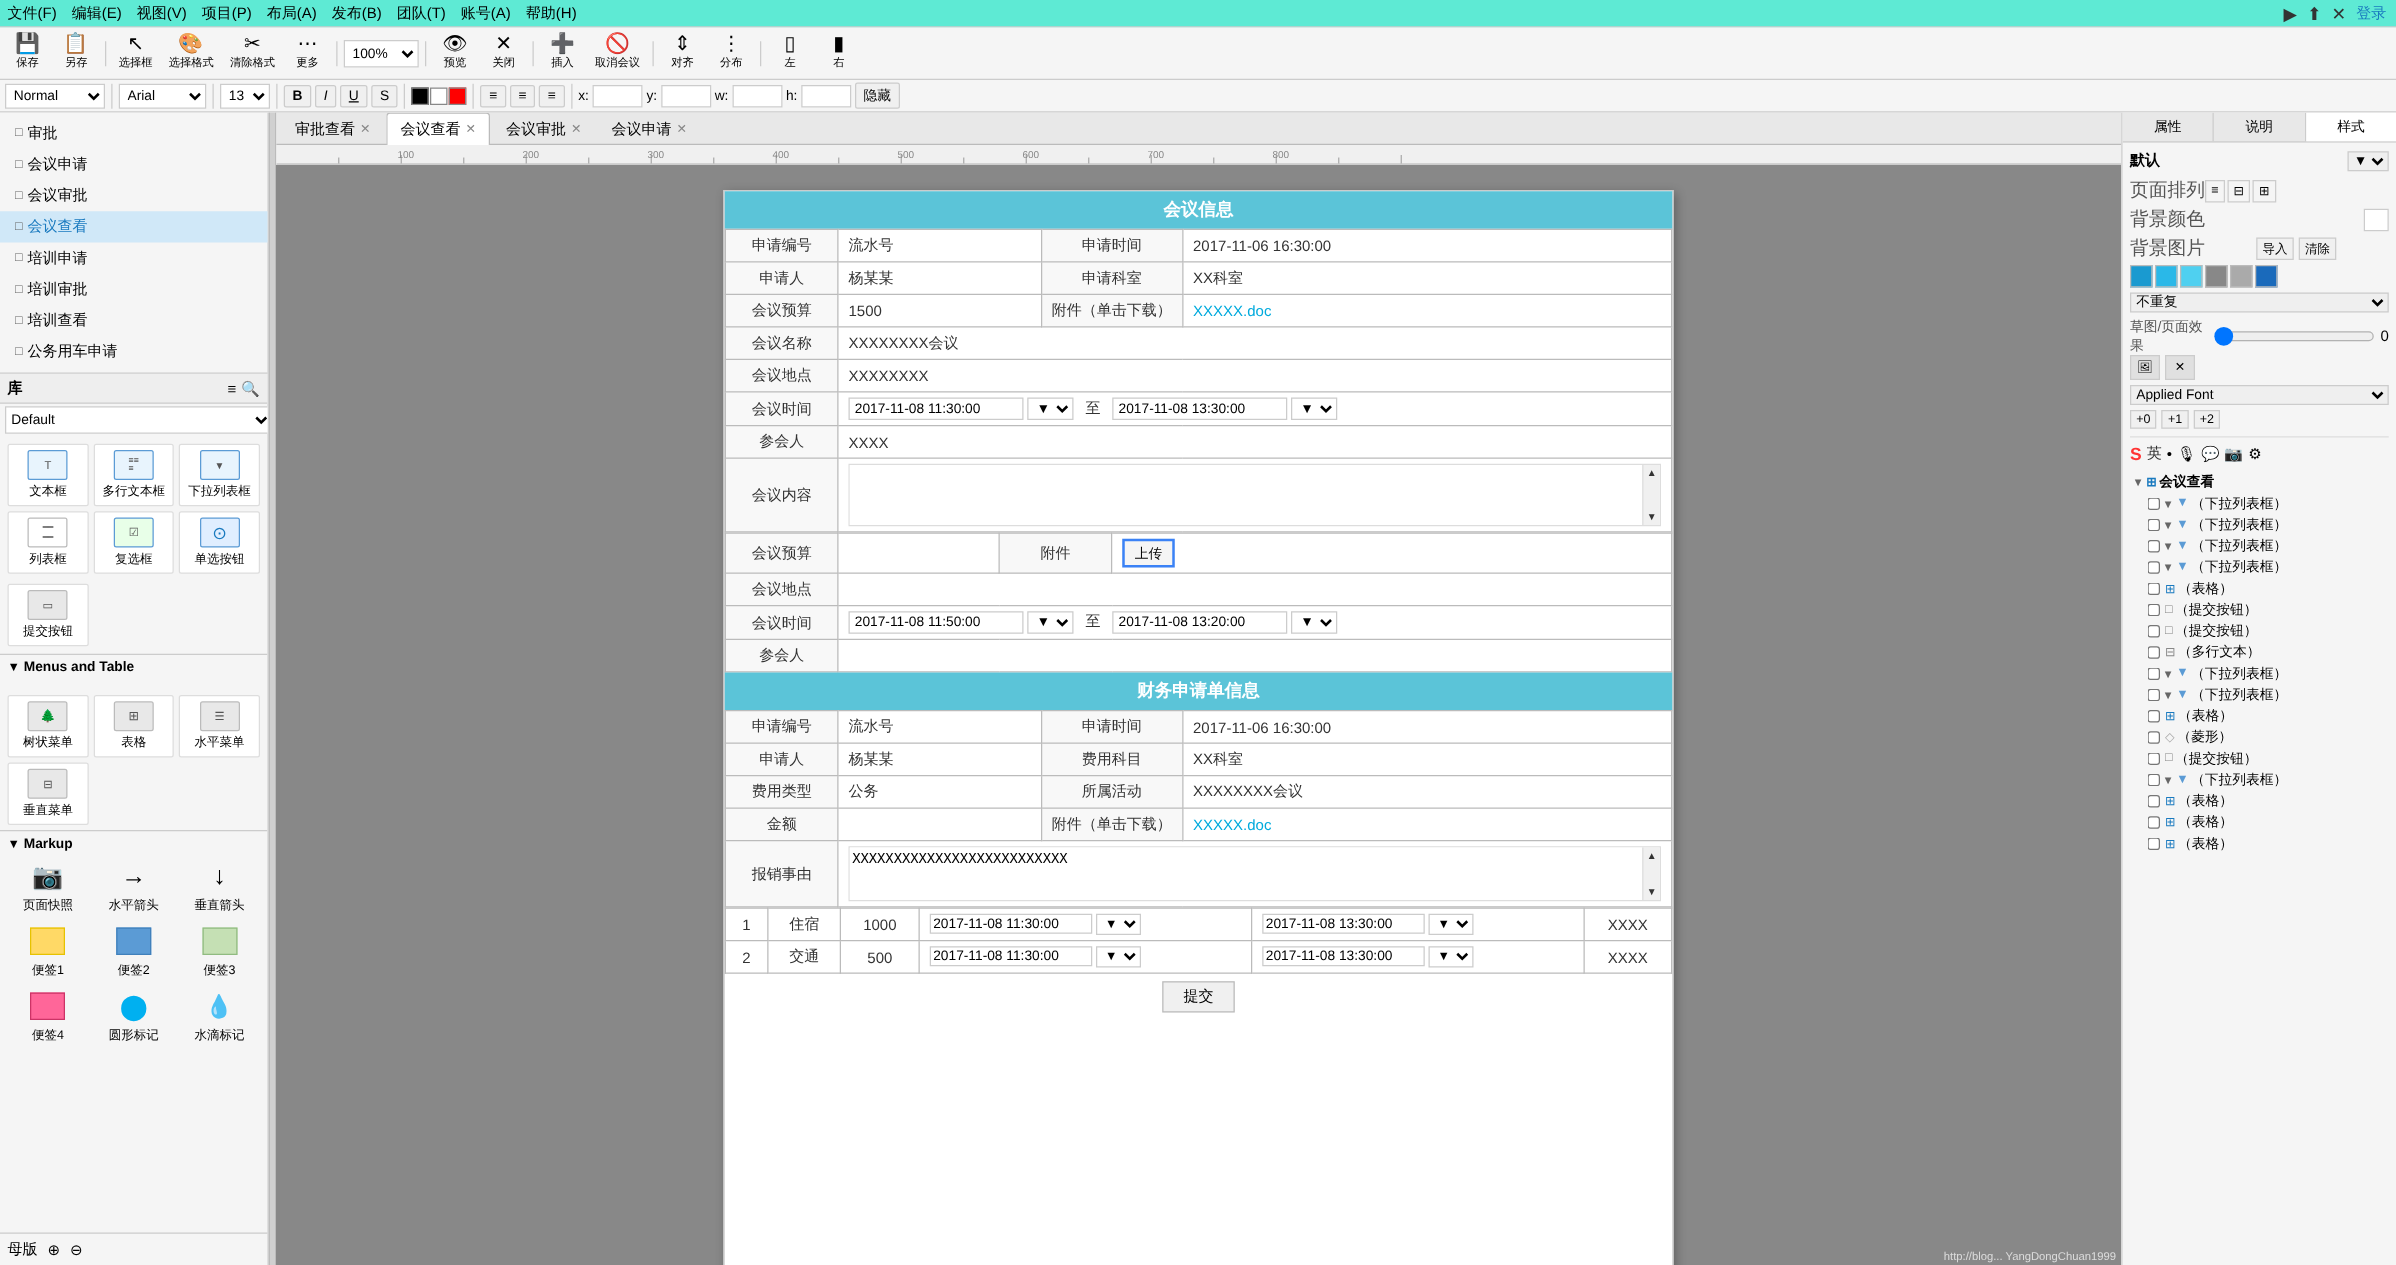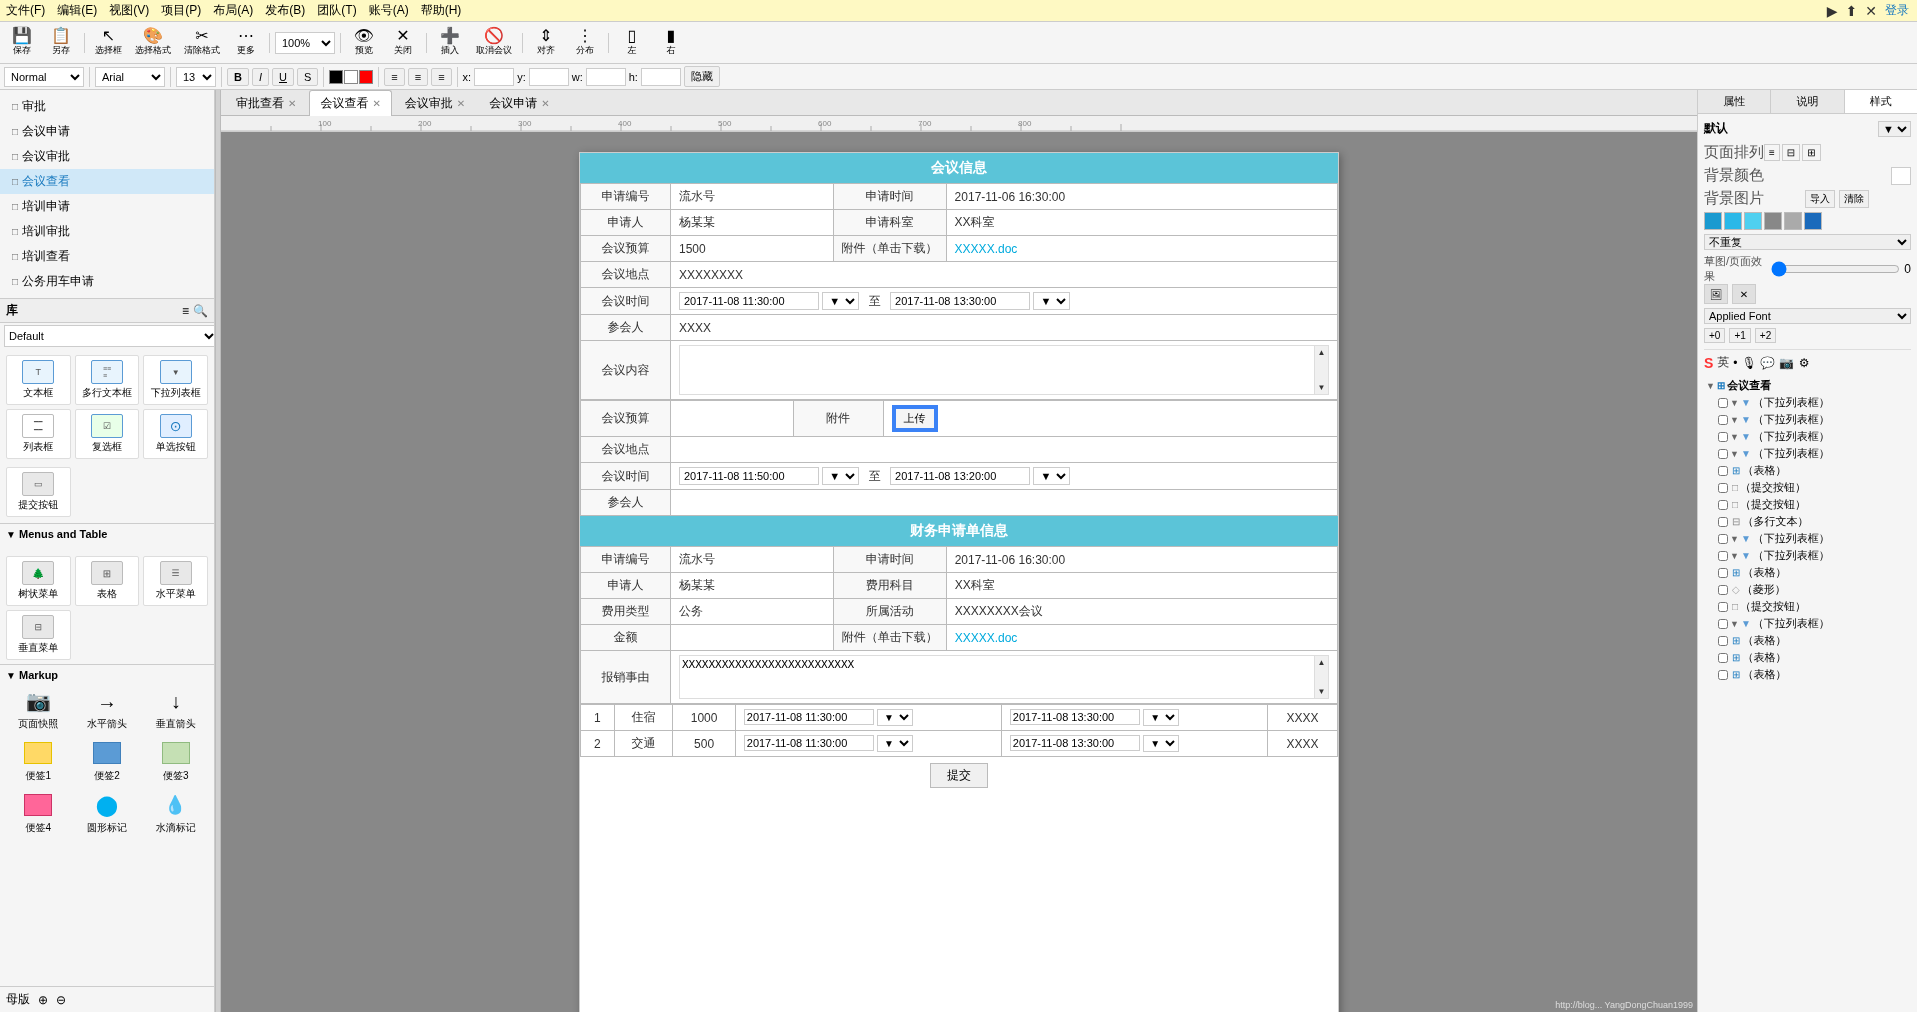--- a/index.html
+++ b/index.html
@@ -1,19 +1,19 @@
 <!DOCTYPE html>
 <html><head>
   <meta charset="utf-8">
   <style>
     * { box-sizing: border-box; margin: 0; padding: 0; }
     body { font-family: Arial, sans-serif; font-size: 12px; background: #f0f0f0; overflow: hidden; width: 1917px; height: 1012px; }
 
     
-    .menu-bar { background: #fef9c3; border-bottom: 1px solid #ccc; padding: 2px 6px; display: flex; align-items: center; gap: 12px; font-size: 12px; }
+    .menu-bar { background: #5eead4; border-bottom: 1px solid #ccc; padding: 2px 6px; display: flex; align-items: center; gap: 12px; font-size: 12px; }
     .menu-bar span { cursor: pointer; }
     .toolbar-btn { background: #f0f0f0; border: 1px solid #ccc; border-radius: 2px; padding: 2px 6px; cursor: pointer; font-size: 11px; white-space: nowrap; }
     .toolbar-sep { width: 1px; height: 20px; background: #ccc; margin: 0 2px; }
     .toolbar-select { height: 20px; font-size: 11px; border: 1px solid #ccc; background: #fff; padding: 0 2px; }
     .format-select { width: 80px; }
     .font-select { width: 70px; }
     .font-size-select { width: 40px; }
 
     
     .left-sidebar { width: 215px; background: #f5f5f5; border-right: 1px solid #ccc; display: flex; flex-direction: column; }
@@ -63,21 +63,21 @@
 
     
     .section-header { background: #5bc4d8; color: #fff; text-align: center; padding: 6px; font-size: 14px; font-weight: bold; }
 
     
     .form-table { width: 100%; border-collapse: collapse; }
     .form-table td { border: 1px solid #bbb; padding: 4px 8px; font-size: 12px; vertical-align: middle; }
     .label-cell { background: #f8f8f8; color: #333; font-weight: normal; width: 90px; text-align: center; white-space: nowrap; }
     .value-cell { background: #fff; color: #333; }
     .link-cell { color: #00aadd; cursor: pointer; }
-    .upload-btn { border: 4px solid #3b82f6; background: #f5f5f5; padding: 2px 8px; cursor: pointer; font-size: 11px; }
+    .upload-btn { border: 2px solid #3b82f6; background: #f5f5f5; padding: 2px 8px; cursor: pointer; font-size: 11px; }
     .datetime-input { border: 1px solid #ccc; padding: 2px 4px; font-size: 11px; width: 140px; }
     .select-arrow { border: 1px solid #ccc; background: #fff; font-size: 11px; padding: 1px 2px; }
 
     
     .right-panel { width: 220px; background: #f5f5f5; border-left: 1px solid #ccc; display: flex; flex-direction: column; overflow: hidden; }
     .right-panel-tabs { display: flex; border-bottom: 1px solid #ccc; background: #e8e8e8; }
     .right-panel-tab { flex: 1; text-align: center; padding: 4px 2px; font-size: 11px; cursor: pointer; border-right: 1px solid #ccc; }
     .right-panel-tab:last-child { border-right: none; }
     .right-panel-tab.active { background: #fff; }
     .right-panel-content { padding: 6px; flex: 1; overflow: auto; }
@@ -514,20 +514,24 @@
               <td class="label-cell">申请科室</td>
               <td class="value-cell">XX科室</td>
             </tr>
             <tr>
               <td class="label-cell">会议预算</td>
               <td class="value-cell">1500</td>
               <td class="label-cell">附件（单击下载）</td>
               <td class="value-cell link-cell">XXXXX.doc</td>
             </tr>
             <tr>
+              <td class="label-cell">会议名称</td>
+              <td class="value-cell" colspan="3">XXXXXXXX会议</td>
+            </tr>
+            <tr>
               <td class="label-cell">会议地点</td>
               <td class="value-cell" colspan="3">XXXXXXXX</td>
             </tr>
             <tr>
               <td class="label-cell">会议时间</td>
               <td colspan="3" class="value-cell">
                 <input type="text" class="datetime-input" value="2017-11-08 11:30:00" style="">
                 <select class="select-arrow"><option>▼</option></select>
                 <span style="margin:0 6px;">至</span>
                 <input type="text" class="datetime-input" value="2017-11-08 13:30:00" style="">

